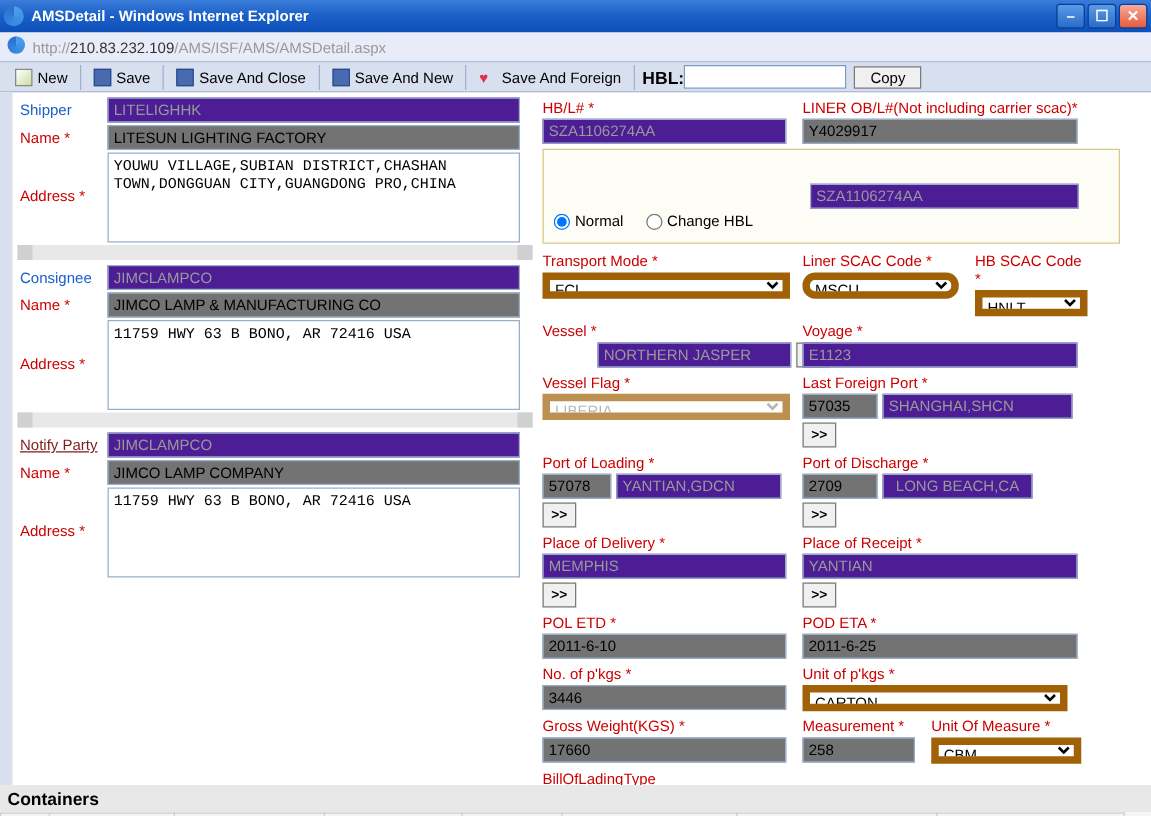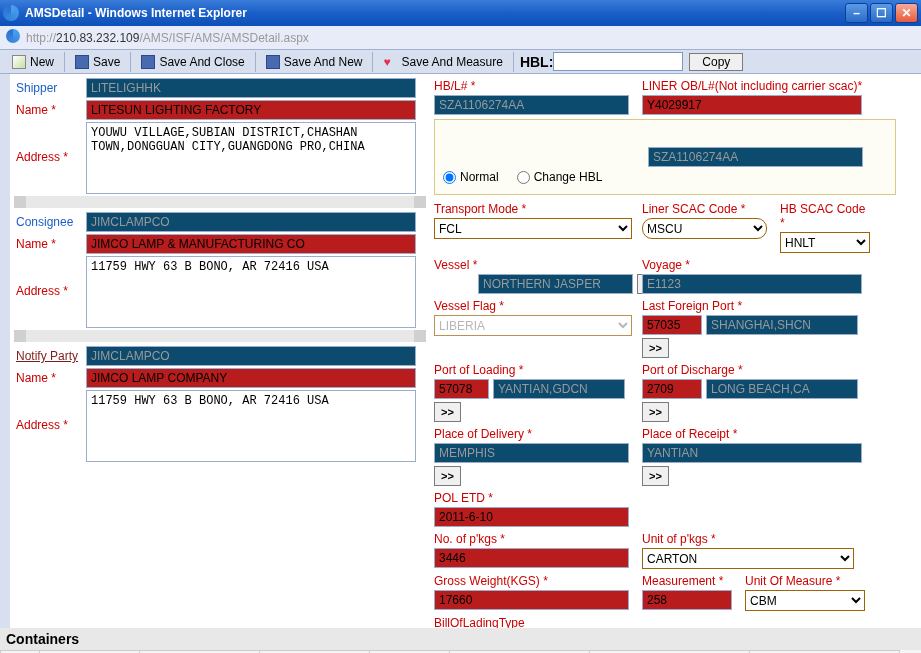--- a/index.html
+++ b/index.html
@@ -122,24 +122,24 @@
   color: #c00;
   font-size: 12px;
 }
 .lbl.blue { color: #1a5fc8; }
 .lbl.blue-u { color: #7f1d1d; text-decoration: underline; }
 input.txt, .txt {
   border: 1px solid #9aaecc;
   height: 20px;
   padding: 2px 4px;
   font-size: 12px;
-  background: #b91c1c;
+  background: #737373;
   font-family: inherit;
 }
-input.txt.gray, .gray-text { color: #999; background:#0c4a6e; }
+input.txt.gray, .gray-text { color: #999; background:#4c1d95; }
 textarea.ta {
   border: 1px solid #9aaecc;
   width: 330px;
   height: 72px;
   padding: 3px 4px;
   font-family: "Courier New", monospace;
   font-size: 12px;
   resize: none;
 }
 .txt-w { width: 330px; }
@@ -161,21 +161,21 @@
   border: 1px solid #d8c884;
   background: #fefdf5;
   padding: 10px 8px;
   margin-bottom: 6px;
   display:flex;
   gap: 10px;
   align-items:center;
 }
 .radio-lbl { font-size:12px; color:#000; display:inline-flex;align-items:center;gap:4px;}
 select.sel {
-  border: 1px solid #a16207;
+  border: 6px solid #a16207;
   height: 21px;
   font-size: 12px;
   background: #fff;
 }
 .gobtn {
   border: 1px solid #7a7a7a;
   background: #f0f0f0;
   font-size: 11px;
   padding: 1px 6px;
   height: 20px;
@@ -240,21 +240,21 @@
       <span>Save And Close</span>
     </span>
   <span class="sep"></span>
   <span class="tb-btn">
       <span class="tb-icon" style="background:#4a6ab0;border:1px solid #2a4a90;"></span>
       <span>Save And New</span>
     </span>
   <span class="sep"></span>
   <span class="tb-btn">
       <span class="tb-icon" style="color:#e03050;">♥</span>
-      <span>Save And Measure</span>
+      <span>Save And Foreign</span>
     </span>
   <span class="sep"></span>
   <span style="font-size:14px;font-weight:bold;margin-left:4px;">HBL:</span>
   <input class="hbl-box" style="">
   <button class="copy-btn">Copy</button>
 </div>
 
 <div class="content">
   <div class="leftcol">
 
@@ -376,21 +376,21 @@
         <div style="display:flex;gap:4px;">
           <input class="txt" style="width: 55px;" value="57078">
           <input class="txt gray" style="width: 132px;" readonly="" value="YANTIAN,GDCN">
         </div>
         <button class="gobtn" style="margin-top:3px;">&gt;&gt;</button>
       </div>
       <div class="rcol2">
         <span class="rlabel">Port of Discharge *</span>
         <div style="display:flex;gap:4px;">
           <input class="txt" style="width: 60px;" value="2709">
-          <input class="txt gray" style="width: 152px;" readonly="" value="LONG BEACH,CA">
+          <input class="txt gray" style="width: 120px; text-align: center;" readonly="" value="LONG BEACH,CA">
         </div>
         <button class="gobtn" style="margin-top:3px;">&gt;&gt;</button>
       </div>
     </div>
 
     <div class="rrow">
       <div class="rcol1">
         <span class="rlabel">Place of Delivery *</span>
         <input class="txt gray" style="width: 195px;" readonly="" value="MEMPHIS">
         <div><button class="gobtn" style="margin-top:3px;">&gt;&gt;</button></div>
@@ -399,20 +399,24 @@
         <span class="rlabel">Place of Receipt *</span>
         <input class="txt gray" style="width: 220px;" readonly="" value="YANTIAN">
         <div><button class="gobtn" style="margin-top:3px;">&gt;&gt;</button></div>
       </div>
     </div>
 
     <div class="rrow">
       <div class="rcol1">
         <span class="rlabel">POL ETD *</span>
         <input class="txt" style="width: 195px;" value="2011-6-10">
+      </div>
+      <div class="rcol2">
+        <span class="rlabel">POD ETA *</span>
+        <input class="txt" style="width: 220px;" value="2011-6-25">
       </div>
     </div>
 
     <div class="rrow">
       <div class="rcol1">
         <span class="rlabel">No. of p'kgs *</span>
         <input class="txt" style="width: 195px;" value="3446">
       </div>
       <div class="rcol2">
         <span class="rlabel">Unit of p'kgs *</span>

